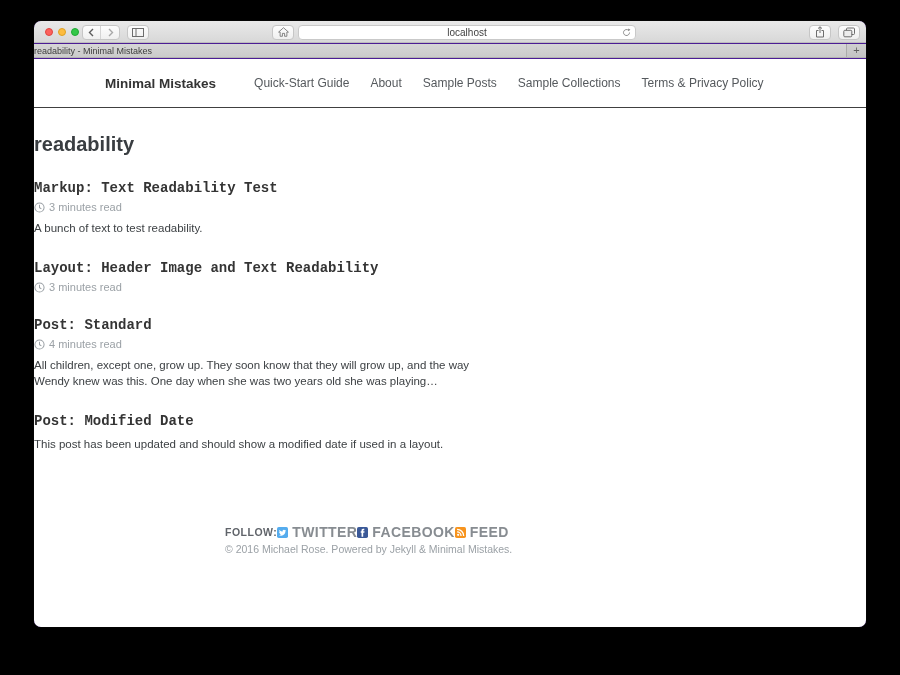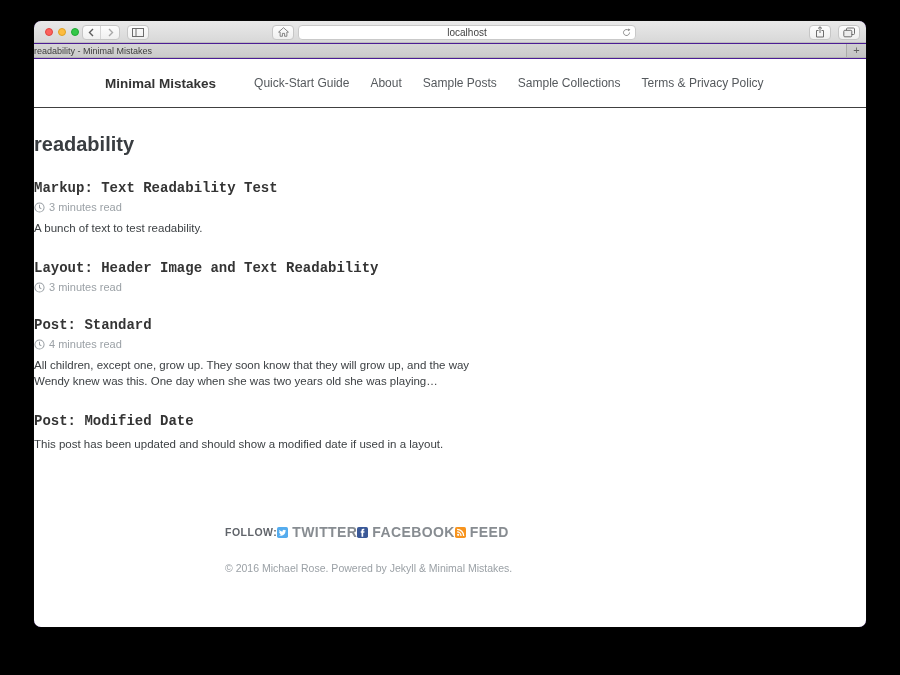--- a/index.html
+++ b/index.html
@@ -64,21 +64,21 @@
   .post-meta { margin-top:5px; font-size:11px; color:#9ba1a6;
                display:flex; align-items:center; gap:4px; }
   .post-excerpt { margin-top:7px; font-size:11.5px; line-height:1.4; color:#3d4144; }
 
   .site-footer { margin-left:191px; margin-top:72px; }
   .follow-row { display:flex; align-items:center; gap:0; }
   .follow-label { font-size:10.5px; font-weight:bold; letter-spacing:.5px; color:#60646a; }
   .social-link { display:flex; align-items:center; gap:4px; font-size:14px;
                  font-weight:bold; letter-spacing:.4px; color:#878c91;
                  text-decoration:none; cursor:pointer; }
-  .copyright { margin-top:22px; font-size:10.5px; color:#9ba1a6; }
+  .copyright { margin-top:3px; font-size:10.5px; color:#9ba1a6; }
 
   svg { display:block; }
 </style>
 </head>
 <body>
 
 <div class="window">
 
   <div class="toolbar">
     <span class="traffic tl-red"></span>

